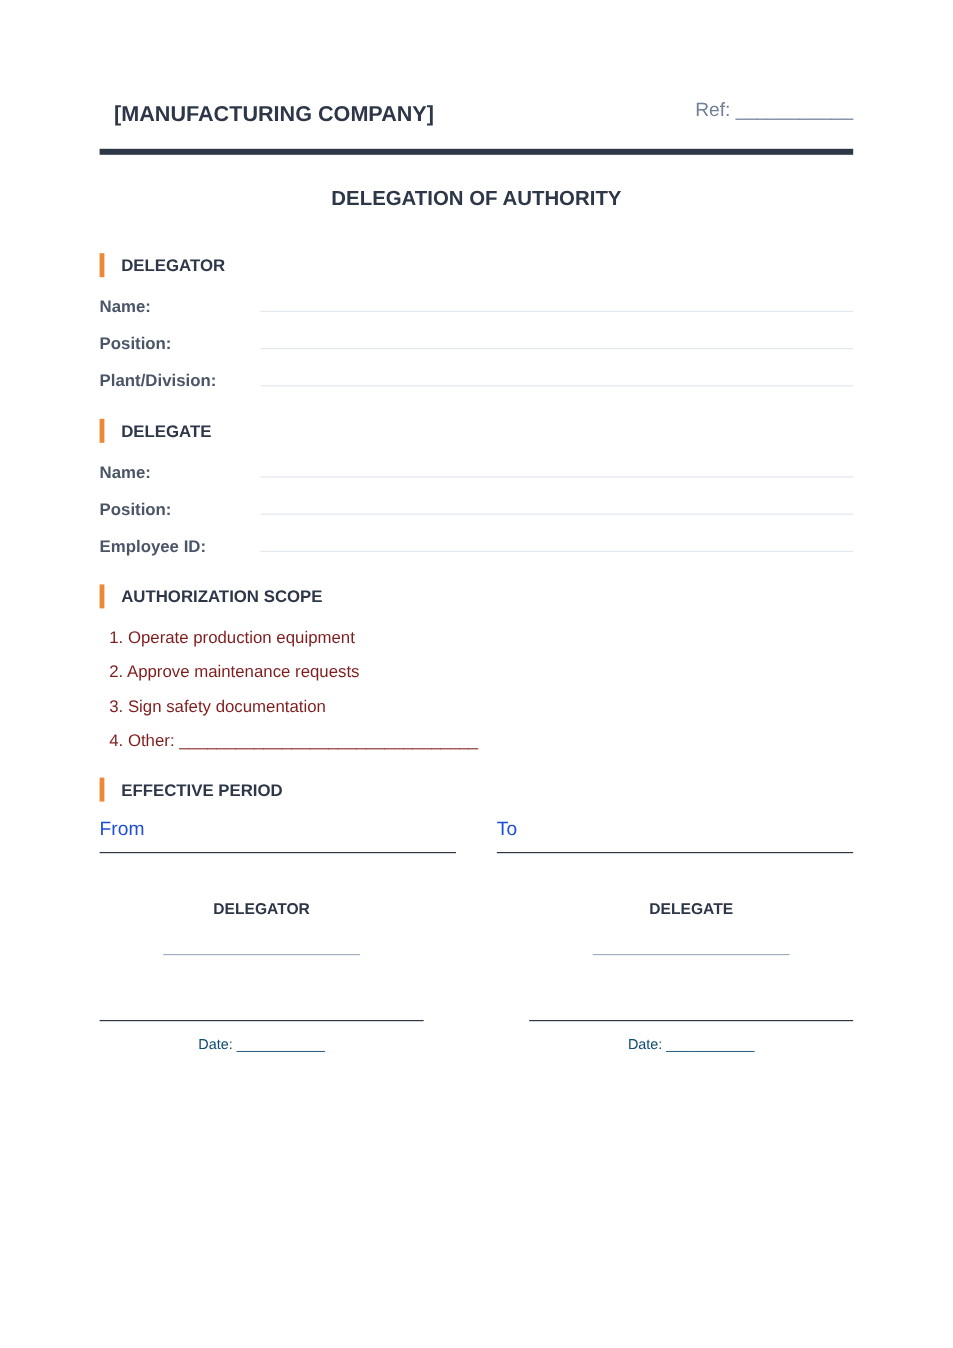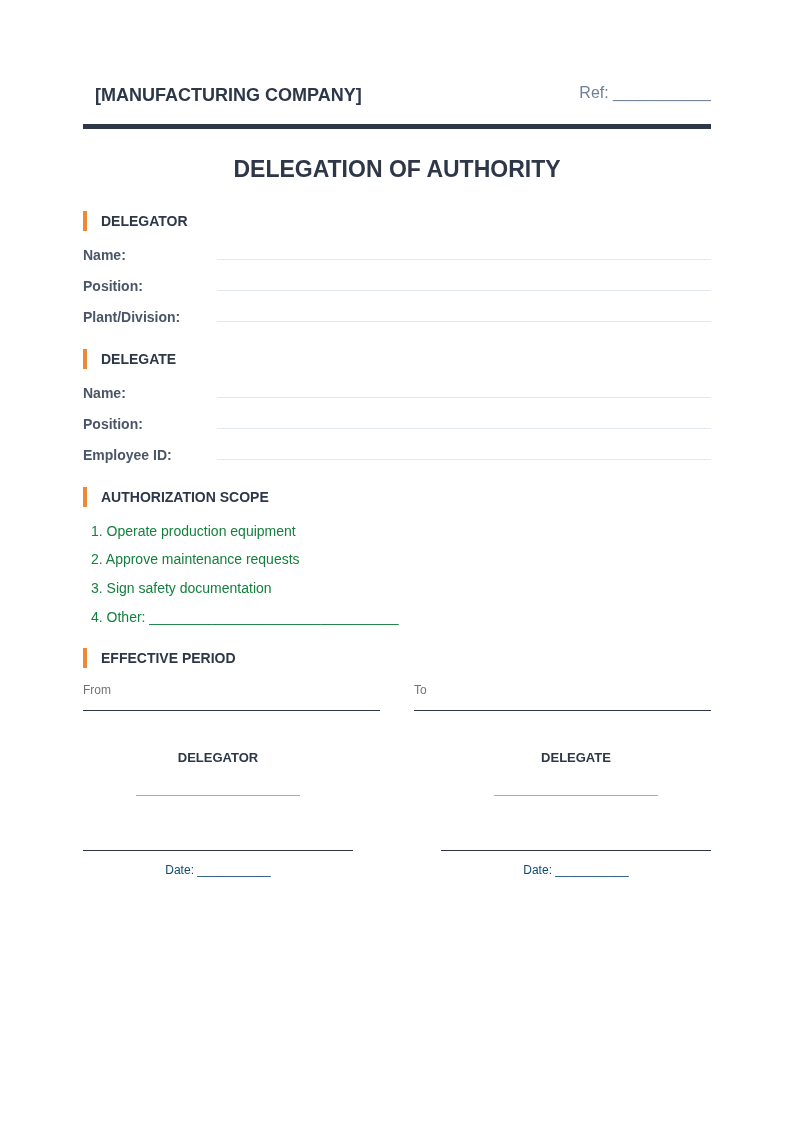--- a/index.html
+++ b/index.html
@@ -1,26 +1,26 @@
 <!DOCTYPE html>
 <html><head>
 <meta charset="utf-8">
 <style>
   html, body { margin:0; padding:0; background:#ffffff; }
   body { width:794px; height:1123px; position:relative; font-family:"Liberation Sans", sans-serif; color:#2d3748; }
   .page { position:absolute; left:83px; top:0; width:628px; }
   .company { position:absolute; left:0; top:85px; font-size:18px; font-weight:bold; color:#2d3748;margin-left:12px; }
   .ref { position:absolute; right:0; top:84px; font-size:16px; color:#718096; }
   .rule { position:absolute; left:0; top:124px; width:628px; height:5px; background:#2d3748; }
-  .title { position:absolute; left:0; top:156px; width:628px; text-align:center; font-size:23px; font-weight:bold; color:#2d3748; }
+  .title { position:absolute; left:0; top:156px; width:628px; text-align:center; font-size:17px; font-weight:bold; color:#2d3748; }
   .section-h { position:absolute; left:0; height:20px; border-left:4px solid #ed8936; padding-left:14px; font-size:14px; font-weight:bold; color:#2d3748; line-height:20px; }
   .field-label { position:absolute; left:0; font-size:14px; font-weight:bold; color:#4a5568; }
   .field-line { position:absolute; left:134px; width:494px; border-bottom:1px solid #e2e8f0; }
-  .list-item { position:absolute; left:8px; font-size:14px; color:#15803d; }
-  .small-label { position:absolute; font-size:12px; color:#737373; }
+  .list-item { position:absolute; left:8px; font-size:14px; color:#7f1d1d; }
+  .small-label { position:absolute; font-size:16px; color:#1d4ed8; }
   .period-line { position:absolute; width:297px; border-bottom:1px solid #2d3748; }
   .sig-title { position:absolute; font-size:13px; font-weight:bold; color:#2d3748; text-align:center; }
   .sig-name-line { position:absolute; width:164px; border-bottom:1px solid #a0aec0; }
   .sig-line { position:absolute; width:270px; border-bottom:1px solid #2d3748; }
   .date { position:absolute; font-size:12px; color:#0c4a6e; text-align:center; }
 </style>
 </head>
 <body>
 
 <div class="page">

